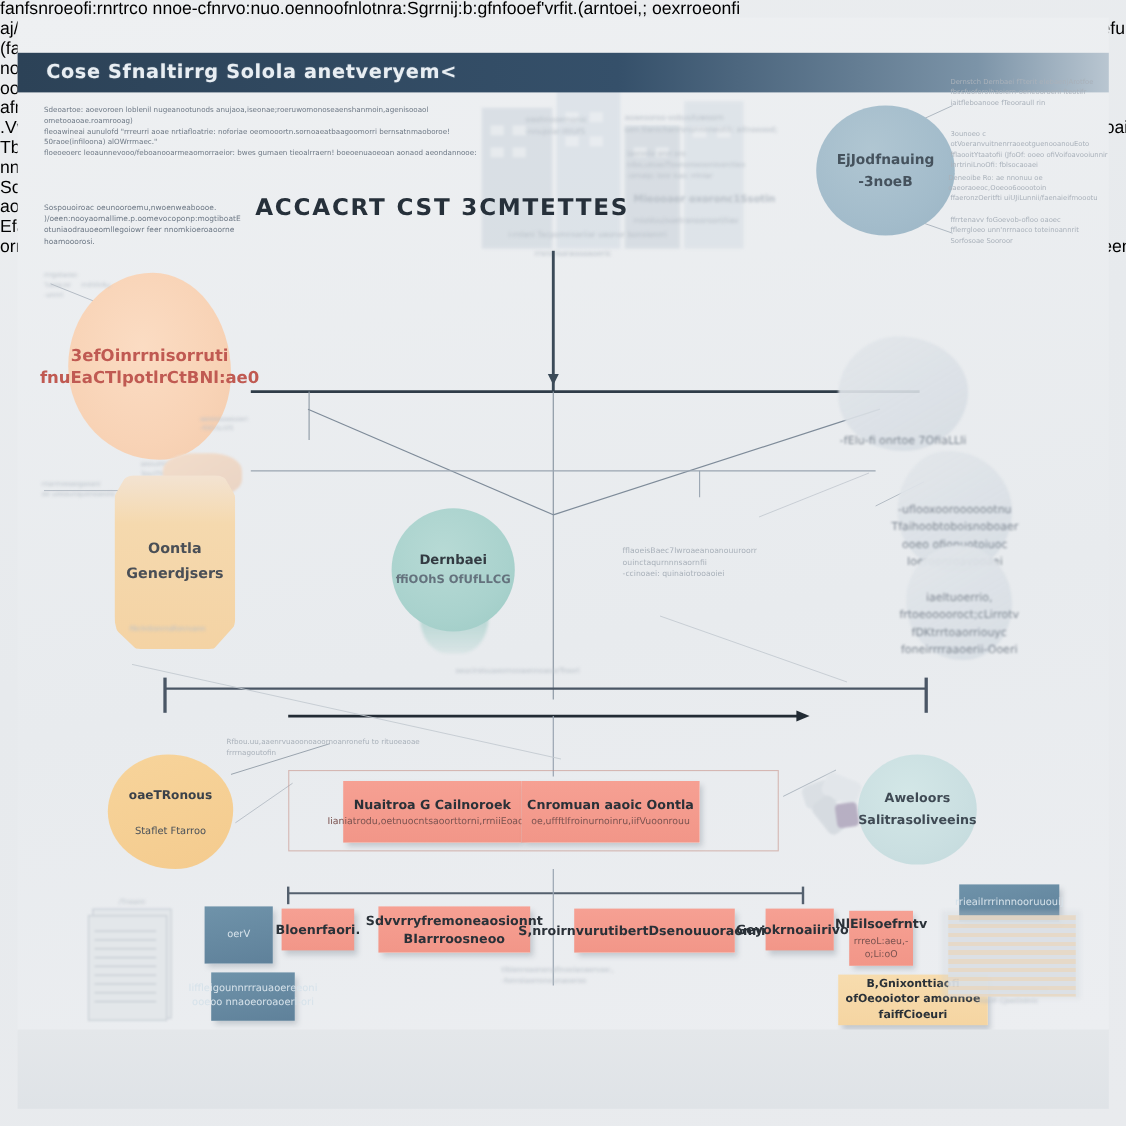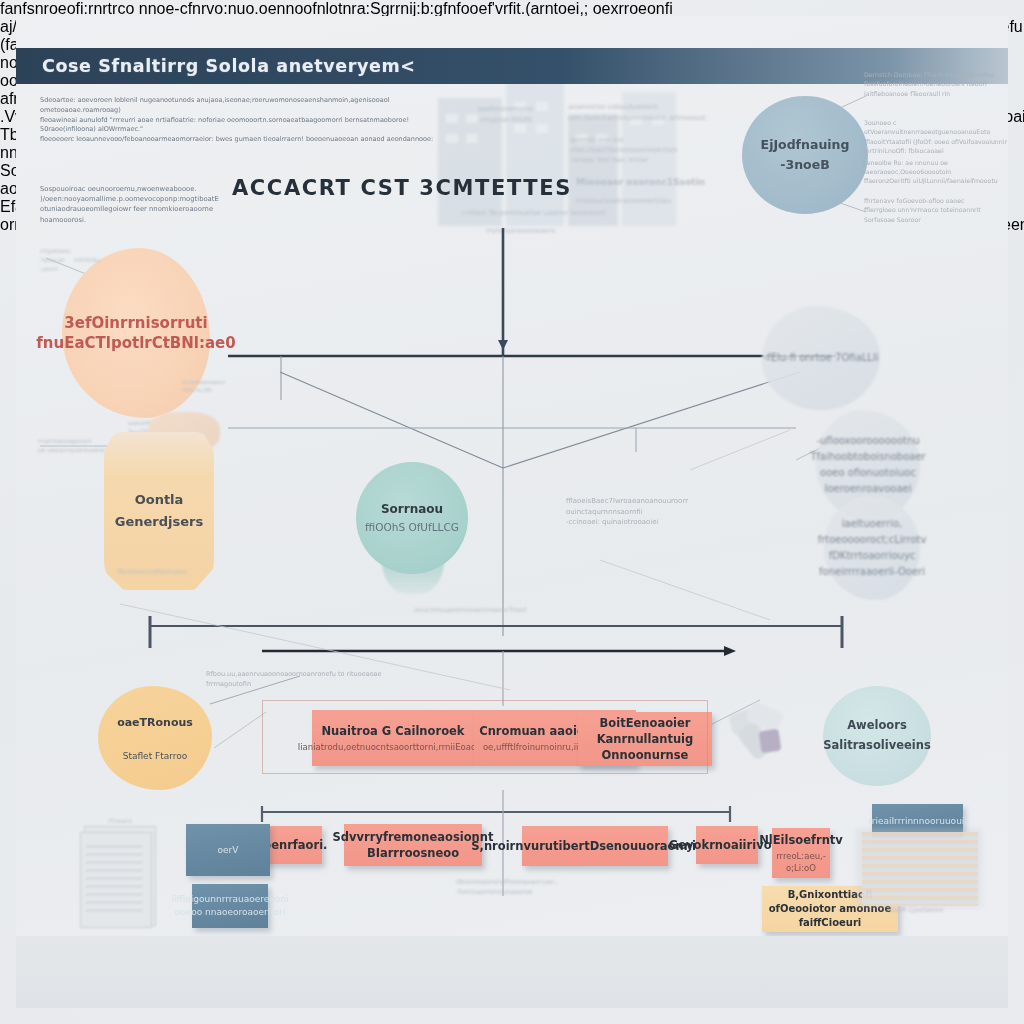--- a/index.html
+++ b/index.html
@@ -89,21 +89,21 @@
   }
   .amber-blob .lbl{color:#4a4f56;font-size:13px;font-weight:600;line-height:1.7;}
 
   .teal-circle{
     left:356px;top:462px;width:112px;height:112px;
     background:radial-gradient(circle at 42% 36%,#b7dad5 0%,#a9d2cd 62%,#9ccac4 100%);
     border-radius:50%;
     filter:blur(.5px);
   }
   .teal-circle .lbl{color:#333b42;font-size:12px;font-weight:700;line-height:1.6;}
-  .teal-circle .sub{color:#64727d;font-size:10.5px;font-weight:400;}
+  .teal-circle .sub{color:#64727d;font-size:10.5px;font-weight:700;}
   .teal-tail{
     position:absolute;left:382px;top:548px;width:62px;height:46px;
     background:linear-gradient(180deg,rgba(156,202,196,.85),rgba(176,212,207,.25));
     border-radius:0 0 40% 40%/0 0 70% 70%;
     filter:blur(1.3px);
   }
 
   .blue-circle{
     left:742px;top:96px;width:126px;height:118px;
     background:radial-gradient(circle at 40% 34%,#b0c6d2 0%,#a3bccb 62%,#9ab4c4 100%);
@@ -114,27 +114,27 @@
   .blue-circle-shadow{
     position:absolute;left:762px;top:104px;width:120px;height:112px;
     background:rgba(150,176,192,.45);border-radius:50%;filter:blur(1.6px);z-index:-1;
   }
 
   .teal-circle2{
     left:780px;top:686px;width:108px;height:100px;
     background:radial-gradient(circle at 42% 36%,#d3e7e7 0%,#cadfe1 60%,#c2d9dc 100%);
     border-radius:50%;
     filter:blur(.5px);
-    margin-left:43px;
   }
   .teal-circle2 .lbl{color:#3f4a54;font-size:11.5px;font-weight:600;line-height:1.7;}
 
   .gray-blob{
     background:linear-gradient(150deg,rgba(226,230,234,.95),rgba(212,219,226,.85));
     filter:blur(.9px);
+    justify-content:flex-end;
   }
   .gray-blob .lbl{color:#7e8792;font-size:10px;line-height:1.6;}
 
   
   .card{
     position:absolute;display:flex;flex-direction:column;
     align-items:center;justify-content:center;text-align:center;
     font-family:"DejaVu Sans",sans-serif;
     box-shadow:3px 4px 5px rgba(90,105,120,.28);
     filter:blur(.45px);
@@ -303,21 +303,21 @@
   <div class="blob gray-blob" style="left:148px;top:412px;width:72px;height:40px;border-radius:40%;background:linear-gradient(150deg,#f2ddcb,#ead4c4);"></div>
 
   <div class="blob amber-blob">
     <div class="lbl">Oontla
 Generdjsers</div>
   </div>
   <div class="txt ghosty" style="left:118px;top:568px;width:92px;font-size:6.5px;">fikrintionrndfonrvann</div>
 
   <div class="teal-tail"></div>
   <div class="blob teal-circle">
-    <div class="lbl">Sorrnaou</div>
+    <div class="lbl">Dernbaei</div>
     <div class="lbl sub">ffiOOhS OfUfLLCG</div>
   </div>
 
   <div class="txt ghosty" style="left:414px;top:606px;width:160px;font-size:6.5px;">oeuciroisuaeornooaennoaoorTroorl</div>
   <div class="txt faint" style="left:566px;top:496px;width:180px;font-size:7px;">fflaoeisBaec7lwroaeanoanouuroorr  ouinctaqurnnnsaornfii
 -ccinoaei: quinaiotrooaoiei</div>
   <div class="txt faint" style="left:206px;top:670px;width:190px;font-size:6.5px;">Rfbou.uu,aaenrvuaoonoaoornoanronefu to rituoeaoae
 frrrnagoutofin</div>
 
   <div class="blob gray-blob" style="left:762px;top:306px;width:118px;height:104px;border-radius:46% 54% 50% 50%/52% 48% 52% 48%;">
@@ -337,24 +337,20 @@
 foneirrrraaoerii-Ooeri</div>
   </div>
 
   <div class="card salmon" style="left:312px;top:710px;width:162px;height:56px;">
     <div class="ttl">Nuaitroa G Cailnoroek</div>
     <div class="sub">Iianiatrodu,oetnuocntsaoorttorni,rrniiEoaorrn</div>
   </div>
   <div class="card salmon" style="left:474px;top:710px;width:162px;height:56px;">
     <div class="ttl">Cnromuan aaoic Oontla</div>
     <div class="sub">oe,uffftlfroinurnoinru,iifVuoonrouu</div>
-  </div>
-  <div class="card salmon" style="left:578px;top:712px;width:134px;height:54px;">
-    <div class="ttl">BoitEenoaoier Kanrnullantuig
-Onnoonurnse</div>
   </div>
 
   <div style="position:absolute;left:262px;top:700px;width:444px;height:72px;border:1px solid rgba(196,140,130,.55);filter:blur(.6px);"></div>
 
   <div class="card salmon" style="left:256px;top:826px;width:66px;height:38px;">
     <div class="ttl">Bloenrfaori.</div>
   </div>
   <div class="card salmon" style="left:344px;top:824px;width:138px;height:42px;">
     <div class="ttl">Sdvvrryfremoneaosionnt
 BIarrroosneoo</div>
@@ -398,21 +394,21 @@
     <div class="rule" style="left:8px;top:42px;width:56px;"></div>
     <div class="rule" style="left:8px;top:50px;width:56px;"></div>
     <div class="rule" style="left:8px;top:58px;width:56px;"></div>
     <div class="rule" style="left:8px;top:66px;width:56px;"></div>
     <div class="rule" style="left:8px;top:74px;width:56px;"></div>
     <div class="rule" style="left:8px;top:82px;width:56px;"></div>
     <div class="rule" style="left:8px;top:90px;width:56px;"></div>
   </div>
   <div class="txt ghosty" style="left:108px;top:816px;width:50px;font-size:6px;">/Tnoaini</div>
 
-  <div class="card steel" style="left:186px;top:824px;width:84px;height:52px;">
+  <div class="card steel" style="left:186px;top:824px;width:62px;height:52px;">
     <div class="ttl">oerV</div>
   </div>
   <div class="card steel" style="left:192px;top:884px;width:76px;height:44px;text-align:center;">
     <div class="ttl">Iiffleigounnrrrauaoereeoni
 ooeoo nnaoeoroaoeri-ori</div>
   </div>
   <div class="card steel" style="left:872px;top:804px;width:91px;height:34px;">
     <div class="ttl">rrieaiIrrrinnnooruuouij</div>
   </div>
 

